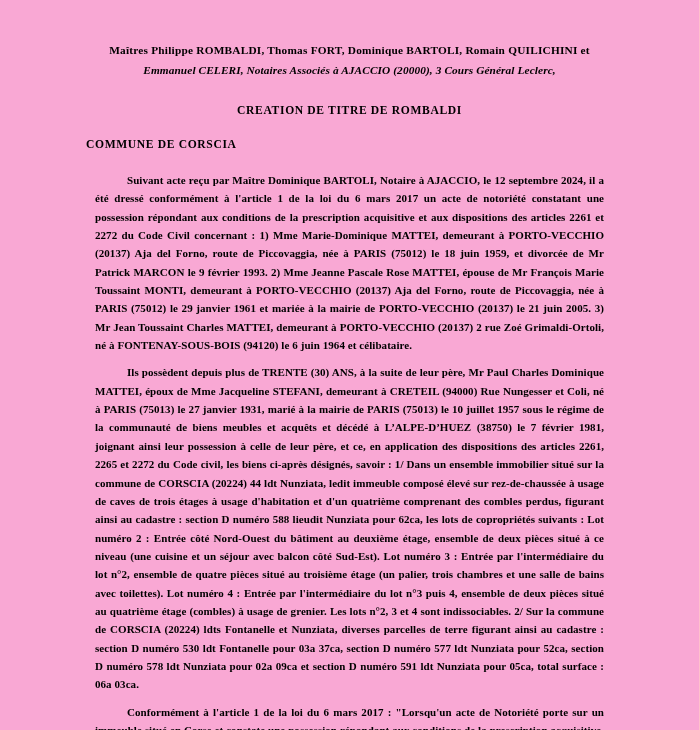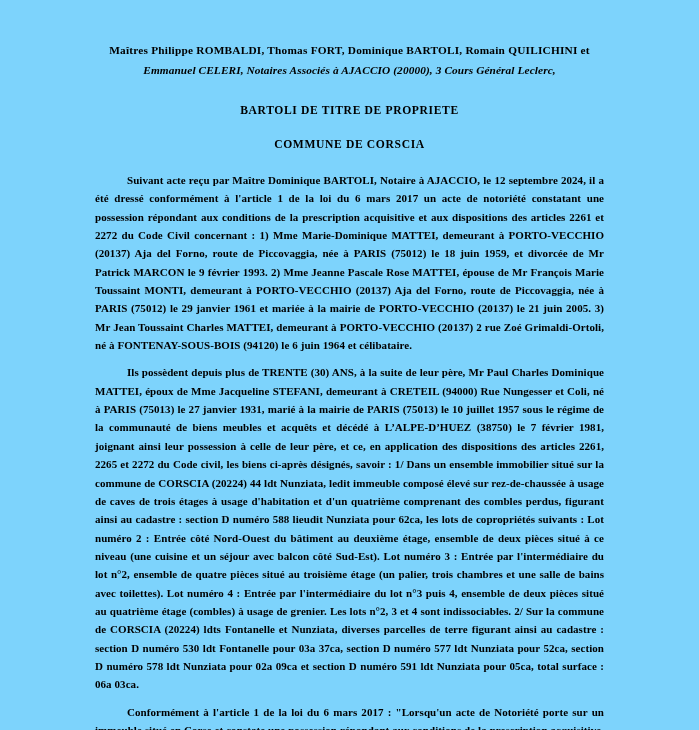--- a/index.html
+++ b/index.html
@@ -14,21 +14,21 @@
     overflow: hidden;
     font-family: "Liberation Serif", "DejaVu Serif", serif;
     color: #000000;
     -webkit-font-smoothing: antialiased;
   }
   .page {
     box-sizing: border-box;
     width: 699px;
     height: 730px;
     padding: 40px 86px 0 86px;
-    background: #7dd3fc;
+    background: #f9a8d4;
   }
   .header-block {
     margin: 0;
     padding: 0;
   }
   .header-line {
     font-size: 11.3px;
     font-weight: bold;
     text-align: center;
     line-height: 20px;
@@ -43,21 +43,21 @@
     font-size: 11.6px;
     font-weight: bold;
     text-align: center;
     letter-spacing: 0.055em;
     line-height: 18px;
     margin-top: 22px;
   }
   .subtitle {
     font-size: 11.6px;
     font-weight: bold;
-    text-align: center;
+    text-align: left;
     letter-spacing: 0.055em;
     line-height: 18px;
     margin-top: 16px;
   }
   .body-block {
     margin-top: 17px;
   }
   p.para {
     margin: 9px;
     font-size: 11px;
@@ -74,21 +74,21 @@
 </head>
 <body>
 
 <div class="page">
 
   <div class="header-block">
     <div class="header-line">Maîtres Philippe ROMBALDI, Thomas FORT, Dominique BARTOLI, Romain QUILICHINI et</div>
     <div class="header-line second">Emmanuel CELERI, Notaires Associés à AJACCIO (20000), 3 Cours Général Leclerc,</div>
   </div>
 
-  <div class="title">BARTOLI DE TITRE DE PROPRIETE</div>
+  <div class="title">CREATION DE TITRE DE ROMBALDI</div>
 
   <div class="subtitle">COMMUNE DE CORSCIA</div>
 
   <div class="body-block">
     <p class="para">Suivant acte reçu par Maître Dominique BARTOLI, Notaire à AJACCIO, le 12 septembre 2024, il a été dressé conformément à l'article 1 de la loi du 6 mars 2017 un acte de notoriété constatant une possession répondant aux conditions de la prescription acquisitive et aux dispositions des articles 2261 et 2272 du Code Civil concernant : 1) Mme Marie-Dominique MATTEI, demeurant à PORTO-VECCHIO (20137) Aja del Forno, route de Piccovaggia, née à PARIS (75012) le 18 juin 1959, et divorcée de Mr Patrick MARCON le 9 février 1993. 2) Mme Jeanne Pascale Rose MATTEI, épouse de Mr François Marie Toussaint MONTI, demeurant à PORTO-VECCHIO (20137) Aja del Forno, route de Piccovaggia, née à PARIS (75012) le 29 janvier 1961 et mariée à la mairie de PORTO-VECCHIO (20137) le 21 juin 2005. 3) Mr Jean Toussaint Charles MATTEI, demeurant à PORTO-VECCHIO (20137) 2 rue Zoé Grimaldi-Ortoli, né à FONTENAY-SOUS-BOIS (94120) le 6 juin 1964 et célibataire.</p>
     <p class="para">Ils possèdent depuis plus de TRENTE (30) ANS, à la suite de leur père, Mr Paul Charles Dominique MATTEI, époux de Mme Jacqueline STEFANI, demeurant à CRETEIL (94000) Rue Nungesser et Coli, né à PARIS (75013) le 27 janvier 1931, marié à la mairie de PARIS (75013) le 10 juillet 1957 sous le régime de la communauté de biens meubles et acquêts et décédé à L’ALPE-D’HUEZ (38750) le 7 février 1981, joignant ainsi leur possession à celle de leur père, et ce, en application des dispositions des articles 2261, 2265 et 2272 du Code civil, les biens ci-après désignés, savoir : 1/ Dans un ensemble immobilier situé sur la commune de CORSCIA (20224) 44 ldt Nunziata, ledit immeuble composé élevé sur rez-de-chaussée à usage de caves de trois étages à usage d'habitation et d'un quatrième comprenant des combles perdus, figurant ainsi au cadastre : section D numéro 588 lieudit Nunziata pour 62ca, les lots de copropriétés suivants : Lot numéro 2 : Entrée côté Nord-Ouest du bâtiment au deuxième étage, ensemble de deux pièces situé à ce niveau (une cuisine et un séjour avec balcon côté Sud-Est). Lot numéro 3 : Entrée par l'intermédiaire du lot n°2, ensemble de quatre pièces situé au troisième étage (un palier, trois chambres et une salle de bains avec toilettes). Lot numéro 4 : Entrée par l'intermédiaire du lot n°3 puis 4, ensemble de deux pièces situé au quatrième étage (combles) à usage de grenier. Les lots n°2, 3 et 4 sont indissociables. 2/ Sur la commune de CORSCIA (20224) ldts Fontanelle et Nunziata, diverses parcelles de terre figurant ainsi au cadastre : section D numéro 530 ldt Fontanelle pour 03a 37ca, section D numéro 577 ldt Nunziata pour 52ca, section D numéro 578 ldt Nunziata pour 02a 09ca et section D numéro 591 ldt Nunziata pour 05ca, total surface : 06a 03ca.</p>
     <p class="para">Conformément à l'article 1 de la loi du 6 mars 2017 : "Lorsqu'un acte de Notoriété porte sur un immeuble situé en Corse et constate une possession répondant aux conditions de la prescription acquisitive, il fait foi de la possession, sauf preuve contraire.</p>
 
   </div>
 

